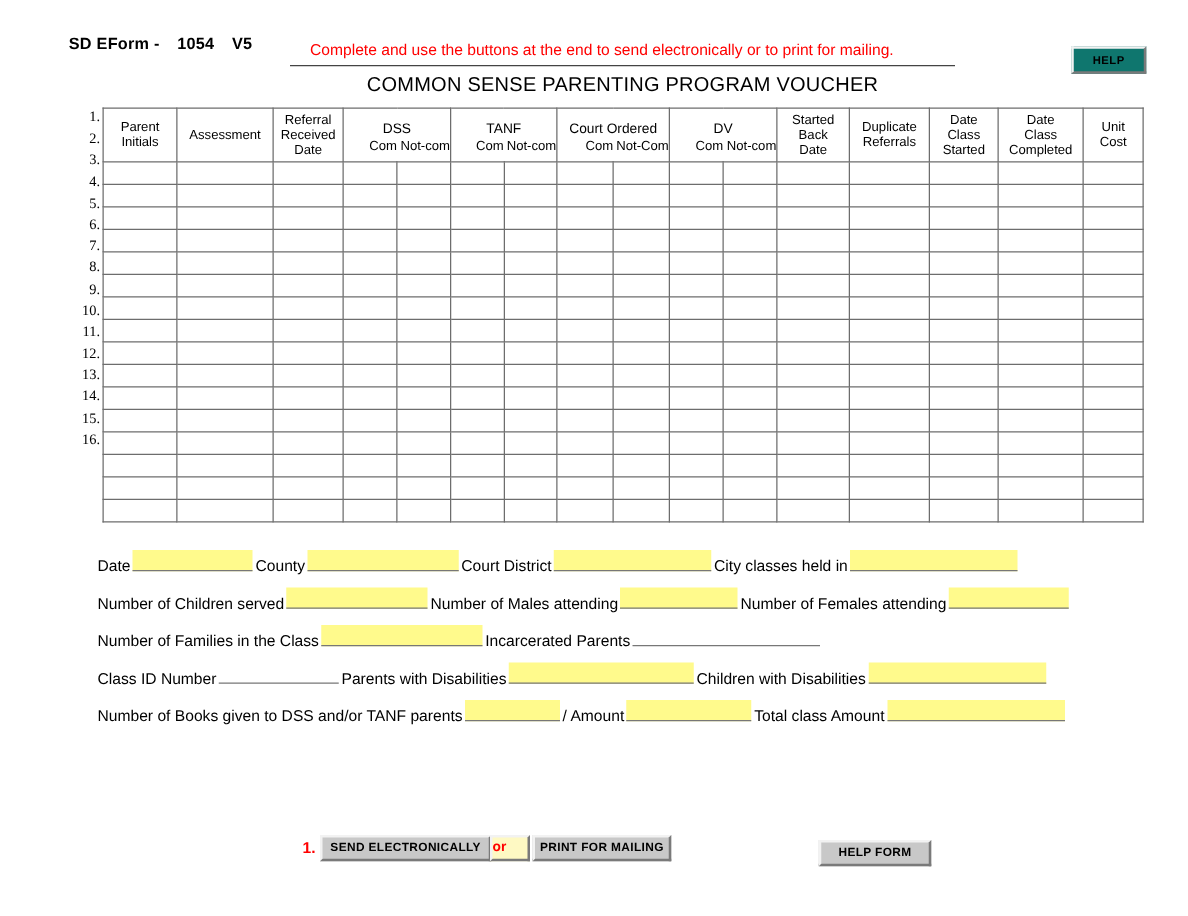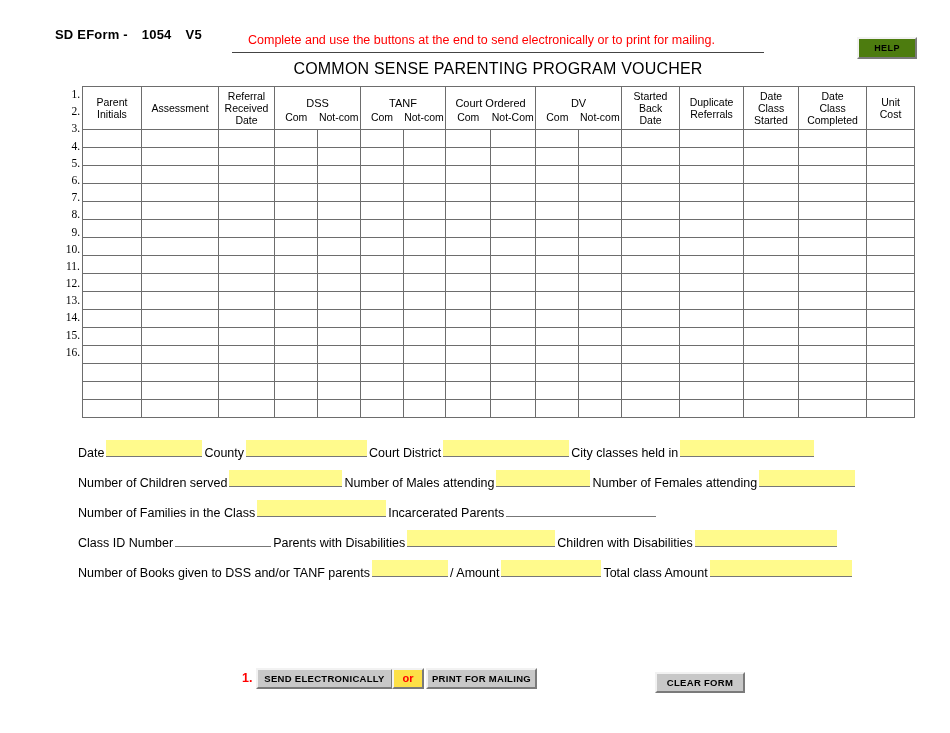--- a/index.html
+++ b/index.html
@@ -34,21 +34,21 @@
   }
   .form-id .num { margin-left: 14px; }
   .form-id .ver { margin-left: 14px; }
 
   .help-button {
     position: absolute;
     right: 33px;
     top: 37px;
     width: 56px;
     height: 18px;
-    background: #4d7c0f;
+    background: #0f766e;
     border-top: 2px solid #f2f2f2;
     border-left: 2px solid #f2f2f2;
     border-right: 2px solid #7a7a7a;
     border-bottom: 2px solid #7a7a7a;
     font-size: 9px;
     font-weight: bold;
     text-align: center;
     line-height: 18px;
     letter-spacing: 0.4px;
     cursor: pointer;
@@ -108,20 +108,21 @@
   }
   .grp-title {
     display: block;
     font-size: 11px;
     line-height: 13px;
     padding-top: 7px;
   }
   .grp-subs {
     display: flex;
     width: 100%;
+    text-align: right;
   }
   .grp-subs span {
     flex: 1 1 50%;
     font-size: 10.5px;
     line-height: 14px;
     padding-bottom: 3px;
     white-space: nowrap;
   }
   table.voucher th.plain {
     font-size: 10.5px;
@@ -213,29 +214,29 @@
     color: #000;
   }
   #send-btn {
     left: 256px; top: 0px;
     width: 133px; height: 17px; line-height: 17px;
   }
   #or-box {
     position: absolute;
     left: 392px; top: 0px;
     width: 28px; height: 17px; line-height: 17px;
-    background: #fde047;
+    background: #fef9c3;
     border-top: 2px solid #f2f2f2;
     border-left: 2px solid #f2f2f2;
     border-right: 2px solid #7a7a7a;
     border-bottom: 2px solid #7a7a7a;
     color: #ff0000;
     font-size: 11px;
     font-weight: bold;
-    text-align: center;
+    text-align: left;
   }
   #print-btn {
     left: 426px; top: 0px;
     width: 107px; height: 17px; line-height: 17px;
   }
   #clear-btn {
     left: 655px; top: 4px;
     width: 86px; height: 17px; line-height: 17px;
   }
 </style>
@@ -660,14 +661,14 @@
     <div class="field-row"><span class="indent"></span><span class="lbl">Number of Families in the Class</span><span class="blank filled" style="width: 129px;"></span><span class="lbl">Incarcerated Parents</span><span class="blank plain" style="width: 150px;"></span></div>
     <div class="field-row"><span class="indent"></span><span class="lbl">Class ID Number</span><span class="blank plain" style="width: 96px;"></span><span class="lbl">Parents with Disabilities</span><span class="blank filled" style="width: 148px;"></span><span class="lbl">Children with Disabilities</span><span class="blank filled" style="width: 142px;"></span></div>
     <div class="field-row"><span class="indent"></span><span class="lbl">Number of Books given to DSS and/or TANF parents</span><span class="blank filled" style="width: 76px;"></span><span class="lbl">/ Amount</span><span class="blank filled" style="width: 100px;"></span><span class="lbl">Total class Amount</span><span class="blank filled" style="width: 142px;"></span></div>
   </div>
 
 <div class="btn-bar">
   <div class="step-num">1.</div>
   <div class="gbtn" id="send-btn">SEND ELECTRONICALLY</div>
   <div id="or-box">or</div>
   <div class="gbtn" id="print-btn">PRINT FOR MAILING</div>
-  <div class="gbtn" id="clear-btn">CLEAR FORM</div>
+  <div class="gbtn" id="clear-btn">HELP FORM</div>
 </div>
 
 </body></html>

